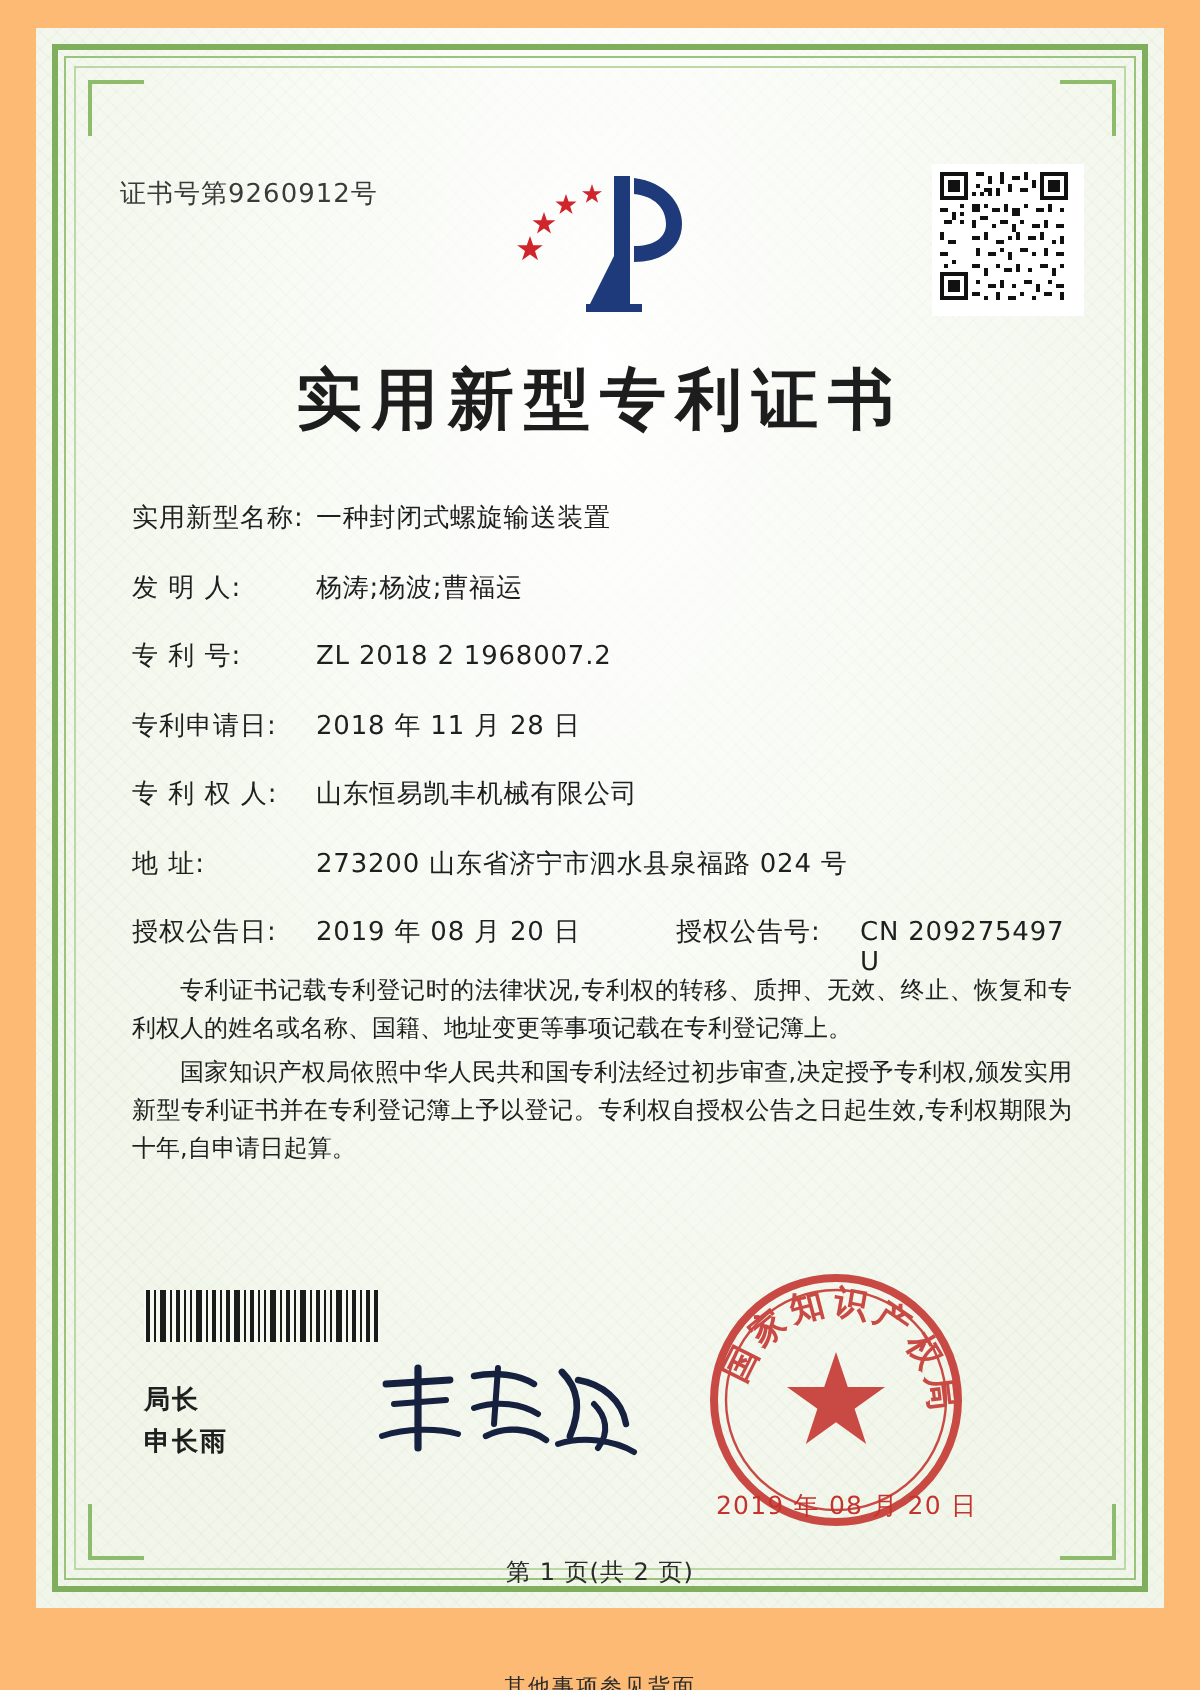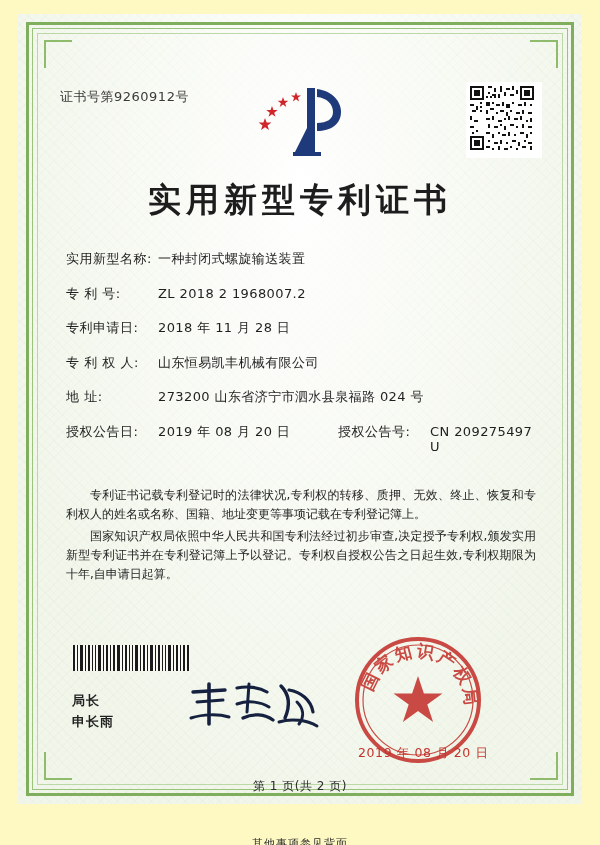--- a/index.html
+++ b/index.html
@@ -12,21 +12,21 @@
     height: 845px;
     font-family: "DejaVu Sans", "Liberation Sans", sans-serif;
     color: #2a2a2a;
     overflow: hidden;
   }
 
   .page {
     position: relative;
     width: 600px;
     height: 845px;
-    background: #fef9c3;
+    background: #fdba74;
   }
 
   
   .cert-body {
     position: absolute;
     left: 18px;
     top: 14px;
     width: 564px;
     height: 790px;
     background:
@@ -389,20 +389,24 @@
 
   <div class="cert-title">实用新型专利证书</div>
 
   <div class="fields">
 
     <div class="field-row">
       <div class="field-label">实用新型名称:</div>
       <div class="field-value">一种封闭式螺旋输送装置</div>
     </div>
 
+    <div class="field-row">
+      <div class="field-label">发 明 人:</div>
+      <div class="field-value">杨涛;杨波;曹福运</div>
+    </div>
 
     <div class="field-row">
       <div class="field-label">专 利 号:</div>
       <div class="field-value">ZL 2018 2 1968007.2</div>
     </div>
 
     <div class="field-row">
       <div class="field-label">专利申请日:</div>
       <div class="field-value">2018 年 11 月 28 日</div>
     </div>

